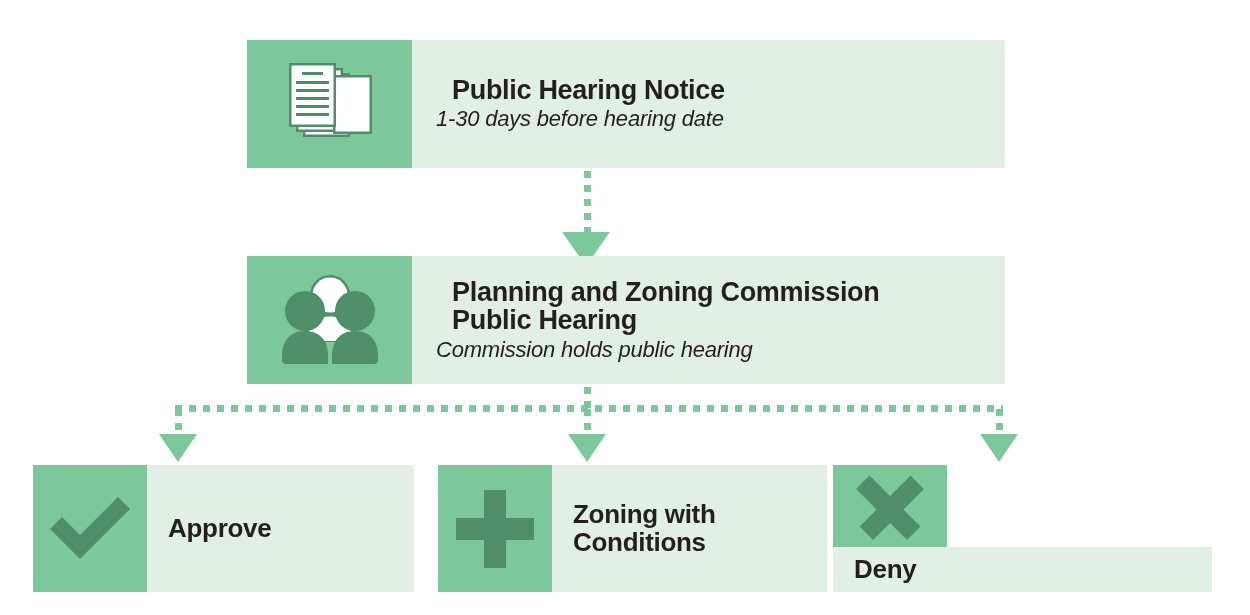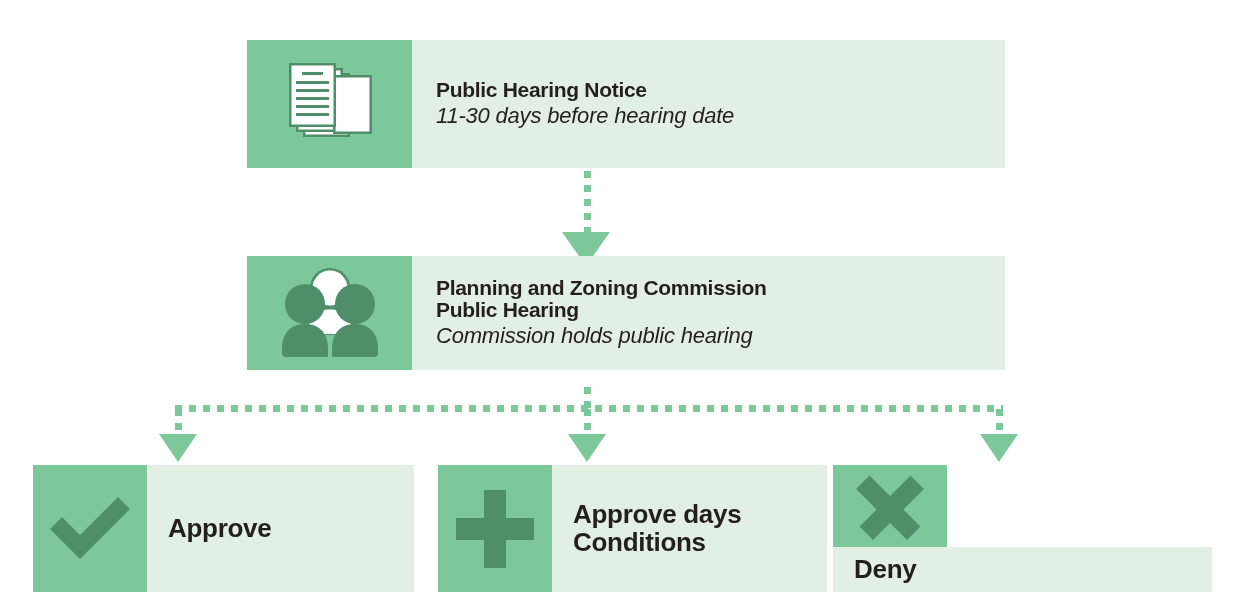--- a/index.html
+++ b/index.html
@@ -55,21 +55,21 @@
   }
   .box-sub {
     font-family: "Liberation Sans", sans-serif;
     font-style: italic;
     color: #231f20;
     line-height: 1.12;
     letter-spacing: -0.2px;
   }
 
   
-  .step .box-title { font-size: 21px; }
+  .step .box-title { font-size: 27px; margin-left: 16px; }
   .step .box-sub   { font-size: 22px; margin-top: 3px; }
   .step .text-panel { padding-left: 24px; padding-right: 14px; }
 
   
   .outcome .box-title { font-size: 26px; }
   .outcome .text-panel { padding-left: 21px; }
 
   
   .dot-v {
     position: absolute;
@@ -129,28 +129,28 @@
         <rect x="20" y="13" width="21" height="3" fill="#4e8f69"></rect>
         <rect x="14" y="22" width="33" height="3" fill="#4e8f69"></rect>
         <rect x="14" y="30" width="33" height="3" fill="#4e8f69"></rect>
         <rect x="14" y="38" width="33" height="3" fill="#4e8f69"></rect>
         <rect x="14" y="46" width="33" height="3" fill="#4e8f69"></rect>
         <rect x="14" y="54" width="33" height="3" fill="#4e8f69"></rect>
       </svg>
     </div>
     <div class="text-panel">
       <div class="box-title">Public Hearing Notice</div>
-      <div class="box-sub">11-30 days before hearing date</div>
+      <div class="box-sub">1-30 days before hearing date</div>
     </div>
   </div>
 
   <div class="dot-v" style="left:584px; top:171px; height:64px;"></div>
   <div class="arrow-down" style="left:562px; top:232px;"></div>
 
-  <div class="flow-box step" style="left:247px; top:256px; width:758px; height:114px;">
+  <div class="flow-box step" style="left:247px; top:256px; width:758px; height:128px;">
     <div class="icon-panel" style="width:165px;">
       <svg width="110" height="100" viewBox="0 0 110 100" aria-hidden="true">
 
         <circle cx="55" cy="25" r="20" fill="#4e8f69"></circle>
         <circle cx="55" cy="25" r="17.5" fill="#ffffff"></circle>
         <path d="M55 44 C 38 44, 30 56, 30 72 L 80 72 C 80 56, 72 44, 55 44 Z" fill="#4e8f69"></path>
         <path d="M55 46.5 C 40 46.5, 32.5 57, 32.5 71 L 77.5 71 C 77.5 57, 70 46.5, 55 46.5 Z" fill="#ffffff"></path>
 
         <circle cx="30" cy="41" r="20" fill="#4e8f69"></circle>
         <path d="M30 61 C 14 61, 7 72, 7 86 L 7 90 A 4 4 0 0 0 11 94 L 53 94 L 53 86 C 53 72, 46 61, 30 61 Z" fill="#4e8f69"></path>
@@ -193,21 +193,21 @@
   </div>
 
   <div class="flow-box outcome" style="left:438px; top:465px; width:389px; height:127px;">
     <div class="icon-panel" style="width:114px;">
       <svg width="92" height="86" viewBox="0 0 92 86" aria-hidden="true">
         <rect x="35" y="4" width="22" height="78" fill="#4e8f69"></rect>
         <rect x="7" y="32" width="78" height="22" fill="#4e8f69"></rect>
       </svg>
     </div>
     <div class="text-panel">
-      <div class="box-title">Approve days
+      <div class="box-title">Zoning with
 Conditions</div>
     </div>
   </div>
 
   <div class="flow-box outcome" style="left:833px; top:465px; width:379px; height:127px;flex-direction:column;">
     <div class="icon-panel" style="width:114px;">
       <svg width="88" height="82" viewBox="0 0 88 82" aria-hidden="true">
         <rect x="8" y="34" width="72" height="19" transform="rotate(-45 44 41)" fill="#4e8f69"></rect>
         <rect x="8" y="34" width="72" height="19" transform="rotate(45 44 41)" fill="#4e8f69"></rect>
       </svg>

